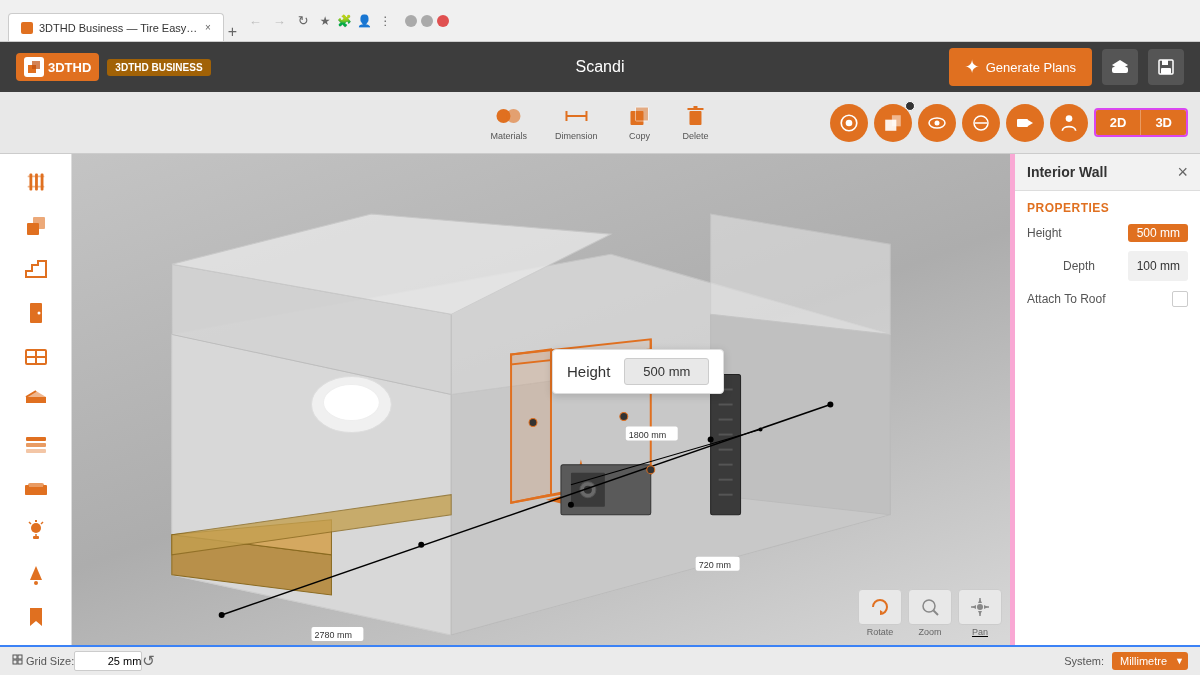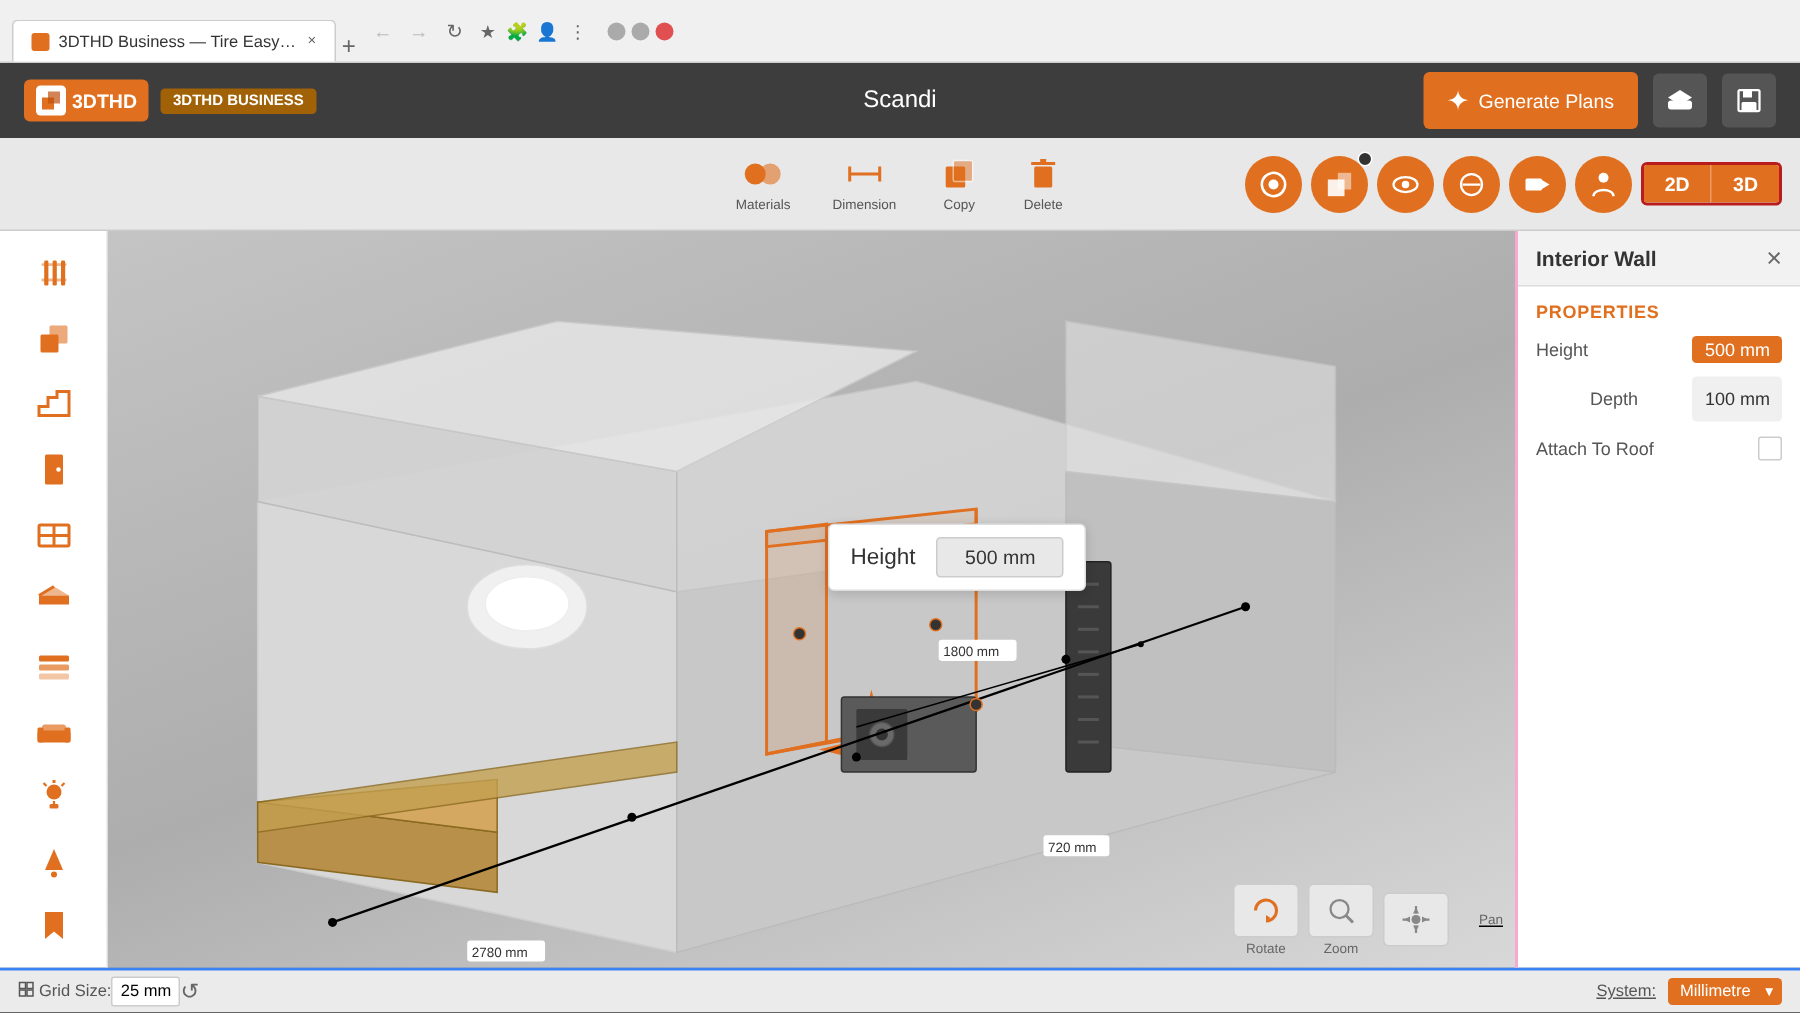--- a/index.html
+++ b/index.html
@@ -240,21 +240,20 @@
       padding: 0 12px;
       gap: 8px;
       font-size: 11px;
       color: #555;
     }
     .bottom-right {
       margin-left: auto;
       display: flex;
       align-items: center;
       gap: 8px;
-      text-decoration: underline;
     }
     .system-select-wrap {
       position: relative;
       display: inline-block;
     }
     .view-btn {
       width: 38px; height: 38px;
       background: #e07020;
       border: none;
       border-radius: 50%;
@@ -445,21 +444,21 @@
           <rect x="2" y="5" width="11" height="8" rx="1" fill="white"></rect>
           <polygon points="13,6 18,9 13,12" fill="white"></polygon>
         </svg>
     </button>
     <button class="view-btn" style="width:38px;height:38px;border-radius:50%;background:#e07020;">
       <svg width="18" height="18" viewBox="0 0 18 18" fill="none">
           <circle cx="9" cy="5" r="3" fill="white"></circle>
           <path d="M3 16 C3 11 15 11 15 16" stroke="white" stroke-width="1.5" fill="none"></path>
         </svg>
     </button>
-    <div style="display:flex;border:2px solid #b91c1c;border-radius:4px;overflow:hidden;">
+    <div style="display:flex;border:2px solid #d946ef;border-radius:4px;overflow:hidden;">
       <button class="toggle-btn toggle-2d" style="background:#e07020;color:white;border:none;padding:5px 14px;font-size:13px;font-weight:bold;cursor:pointer;">2D</button>
       <button class="toggle-btn toggle-3d" style="background:#e07020;color:white;border:none;padding:5px 14px;font-size:13px;font-weight:bold;cursor:pointer;border-left:1px solid rgba(255,255,255,0.3);">3D</button>
     </div>
   </div>
 </div>
 
 <div style="display:flex;height:calc(675px - 42px - 50px - 62px - 30px);position:relative;">
 
   <div class="left-sidebar">
 
@@ -643,40 +642,40 @@
       </div>
       <div style="display:flex;flex-direction:column;align-items:center;gap:2px;cursor:pointer;">
         <div style="width:44px;height:36px;background:#e8e8e8;border-radius:4px;border:1px solid #ccc;display:flex;align-items:center;justify-content:center;">
           <svg width="22" height="22" viewBox="0 0 22 22" fill="none">
               <circle cx="10" cy="10" r="6" stroke="#888" stroke-width="1.5" fill="none"></circle>
               <line x1="14.5" y1="14.5" x2="19" y2="19" stroke="#888" stroke-width="2"></line>
             </svg>
         </div>
         <span style="font-size:9px;color:#666;">Zoom</span>
       </div>
-      <div style="display:flex;flex-direction:row;align-items:center;gap:20px;cursor:pointer;text-decoration:underline;">
+      <div style="display:flex;flex-direction:column;align-items:center;gap:2px;cursor:pointer;text-decoration:underline;">
         <div style="width:44px;height:36px;background:#e8e8e8;border-radius:4px;border:1px solid #ccc;display:flex;align-items:center;justify-content:center;">
           <svg width="22" height="22" viewBox="0 0 22 22" fill="none">
               <circle cx="11" cy="11" r="3" fill="#888"></circle>
               <line x1="11" y1="2" x2="11" y2="7" stroke="#888" stroke-width="1.5"></line>
               <polygon points="9,7 11,3 13,7" fill="#888"></polygon>
               <line x1="11" y1="15" x2="11" y2="20" stroke="#888" stroke-width="1.5"></line>
               <polygon points="9,15 11,19 13,15" fill="#888"></polygon>
               <line x1="2" y1="11" x2="7" y2="11" stroke="#888" stroke-width="1.5"></line>
               <polygon points="7,9 3,11 7,13" fill="#888"></polygon>
               <line x1="15" y1="11" x2="20" y2="11" stroke="#888" stroke-width="1.5"></line>
               <polygon points="15,9 19,11 15,13" fill="#888"></polygon>
             </svg>
         </div>
         <span style="font-size:9px;color:#666;">Pan</span>
       </div>
     </div>
   </div>
 
-  <div style="width:190px;background:white;border-left:2px solid #f9a8d4;position:relative;z-index:15;flex-shrink:0;">
+  <div style="width:190px;background:white;border-left:5px solid #f9a8d4;position:relative;z-index:15;flex-shrink:0;">
     <div style="background:#f2f2f2;padding:9px 12px;display:flex;align-items:center;justify-content:space-between;border-bottom:1px solid #ddd;">
       <span style="font-size:14px;font-weight:600;color:#333;">Interior Wall</span>
       <button style="background:none;border:none;font-size:18px;color:#666;cursor:pointer;line-height:1;padding:0;">×</button>
     </div>
     <div style="font-size:12px;font-weight:700;color:#e07020;padding:10px 12px 4px;text-transform:uppercase;letter-spacing:0.5px;">Properties</div>
 
 
     <div style="display:flex;align-items:center;justify-content:space-between;padding:4px 12px;min-height:28px;">
       <span style="font-size:12px;color:#555;">Height</span>
       <span style="font-size:12px;color:white;background:#e07020;padding:2px 8px;border-radius:3px;min-width:60px;text-align:right;cursor:pointer;">500 mm</span>
@@ -696,21 +695,21 @@
 </div>
 
 <div class="bottom-bar" style="height:30px;background:#ebebeb;border-top:2px solid #3b82f6;display:flex;align-items:center;padding:0 12px;gap:0;font-size:11px;color:#555;">
   <svg width="14" height="14" viewBox="0 0 14 14" fill="none">
     <rect x="1" y="1" width="4" height="4" stroke="#555" stroke-width="1" fill="none"></rect>
     <rect x="6" y="1" width="4" height="4" stroke="#555" stroke-width="1" fill="none"></rect>
     <rect x="1" y="6" width="4" height="4" stroke="#555" stroke-width="1" fill="none"></rect>
     <rect x="6" y="6" width="4" height="4" stroke="#555" stroke-width="1" fill="none"></rect>
   </svg>
   <span>Grid Size:</span>
-  <input type="text" style="width: 46px; height: 20px; border: 1px solid rgb(204, 204, 204); border-radius: 2px; text-align: center; font-size: 11px; background: white;" value="25 mm">
+  <input type="text" style="width: 68px; height: 20px; border: 1px solid rgb(204, 204, 204); border-radius: 2px; text-align: right; font-size: 11px; background: white;" value="25 mm">
   <button style="background:none;border:none;cursor:pointer;font-size:15px;color:#666;">↺</button>
   <div class="bottom-right" style="margin-left:auto;display:flex;align-items:center;gap:8px;">
     <span>System:</span>
     <div class="system-select-wrap" style="position:relative;display:inline-block;">
       <select style="background:#e07020;color:white;border:none;padding:3px 20px 3px 8px;border-radius:3px;font-size:11px;cursor:pointer;appearance:none;-webkit-appearance:none;">
         <option>Millimetre</option>
       </select>
       <span style="position:absolute;right:4px;top:50%;transform:translateY(-50%);color:white;font-size:9px;pointer-events:none;">▼</span>
     </div>
   </div>

